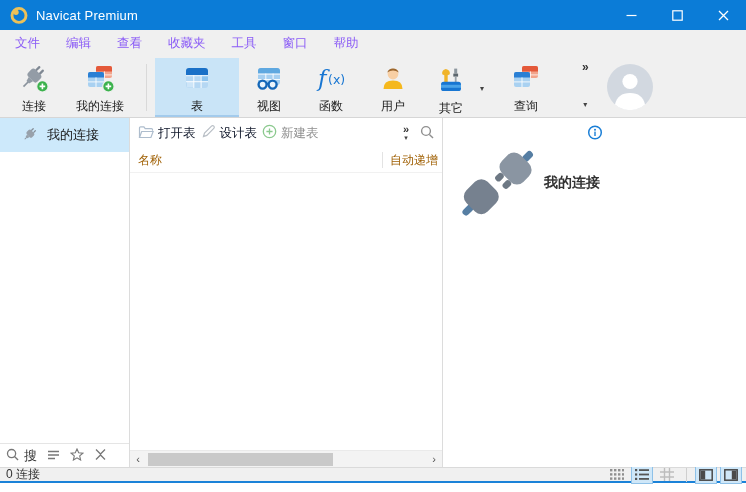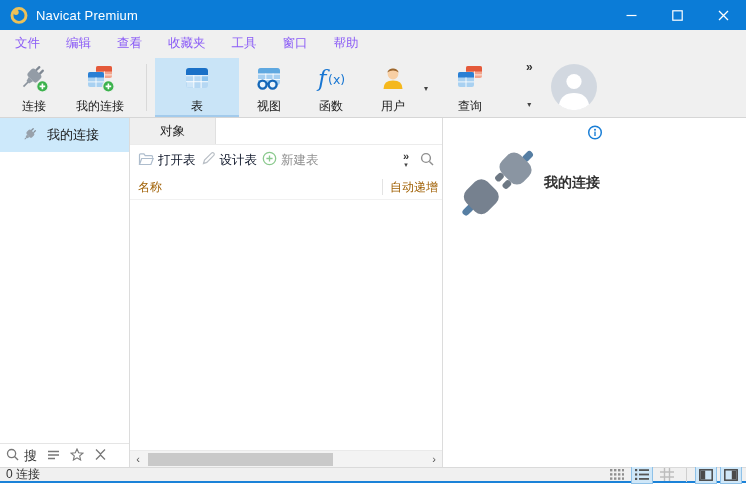--- a/index.html
+++ b/index.html
@@ -197,20 +197,33 @@
       <svg width="30" height="30" viewBox="0 0 30 30">
         <circle cx="15" cy="11" r="5.4" fill="#f8cfa4"></circle>
         <path d="M9.2 9.5 a6.2 6.2 0 0 1 11.6 0 q-5.8 -4.2 -11.6 0 z" fill="#9c672f"></path>
         <path d="M5.5 26 q0 -8.4 9.5 -8.4 q9.5 0 9.5 8.4 z" fill="#f5b81d"></path>
       </svg>
     </span>
     <span class="lbl">用户</span>
   </div>
 
   <div class="tbtn-group">
+    <div class="tbtn w56">
+      <span>
+        <svg width="30" height="30" viewBox="0 0 30 30">
+          <path d="M9.8 4 q-4.2 1 -3.6 5.2 l2.1 1 v8 h3.4 v-8 l2.1 -1 q.6 -4.2 -4 -5.2 z" fill="#f0b429"></path>
+          <rect x="18.2" y="3.6" width="3" height="5" fill="#8d979e"></rect>
+          <rect x="17.3" y="8.6" width="4.8" height="3" fill="#5c666d"></rect>
+          <rect x="18.8" y="11.6" width="1.8" height="6.5" fill="#9aa4ab"></rect>
+          <rect x="5" y="16.8" width="20" height="9.2" rx="2.6" fill="#1876d2"></rect>
+          <rect x="5" y="19.8" width="20" height="3" fill="#4aa3e8"></rect>
+        </svg>
+      </span>
+      <span class="lbl">其它</span>
+    </div>
     <span class="dd-arrow">▾</span>
   </div>
 
   <div class="tbtn w64" style="margin-left:10px;">
     <span>
       <svg width="30" height="30" viewBox="0 0 30 30">
         <rect x="11" y="3" width="16" height="12" rx="2" fill="#f2a48c"></rect>
         <path d="M11 5 a2 2 0 0 1 2 -2 h12 a2 2 0 0 1 2 2 v3.4 h-16 z" fill="#e4593a"></path>
         <rect x="11" y="11.4" width="16" height="1" fill="#fff" opacity=".75"></rect>
         <rect x="19" y="8.4" width="1" height="6.6" fill="#fff" opacity=".75"></rect>
@@ -275,23 +288,20 @@
       </span>
       <span>
         <svg width="13" height="13" viewBox="0 0 13 13">
             <path d="M2 1.5 L6.5 6 11 1.5 M2 11.5 L6.5 7 11 11.5" stroke="#777" stroke-width="1.3" fill="none"></path>
           </svg>
       </span>
     </div>
   </div>
 
   <div class="objpanel">
-    <div class="tabbar">
-      <div class="tab">对象</div>
-    </div>
 
     <div class="objtoolbar">
       <div class="objbtn">
         <span>
           <svg width="16" height="14" viewBox="0 0 16 14">
               <path d="M1.5 12.5 V2.8 a1 1 0 0 1 1 -1 h3.4 l1.3 1.8 h6.3 a1 1 0 0 1 1 1 v1.2 M1.5 12.5 l2.2 -6 h11.5 l-2.3 6 z" fill="none" stroke="#aebdcd" stroke-width="1.2"></path>
             </svg>
         </span>
         <span>打开表</span>
       </div>

